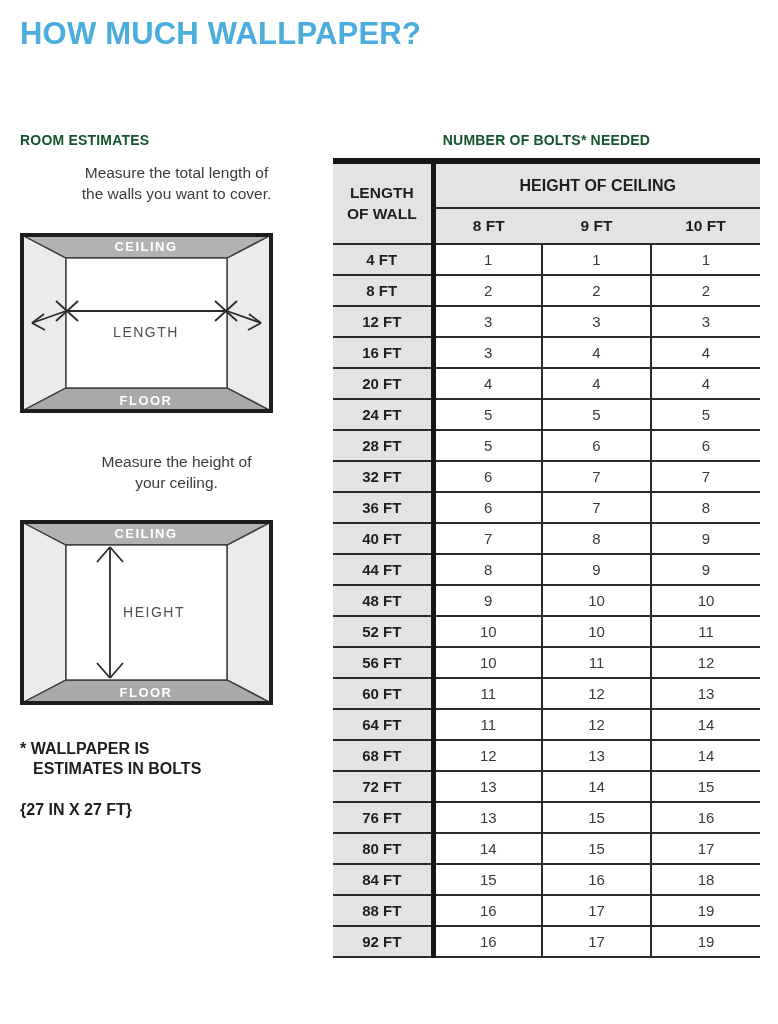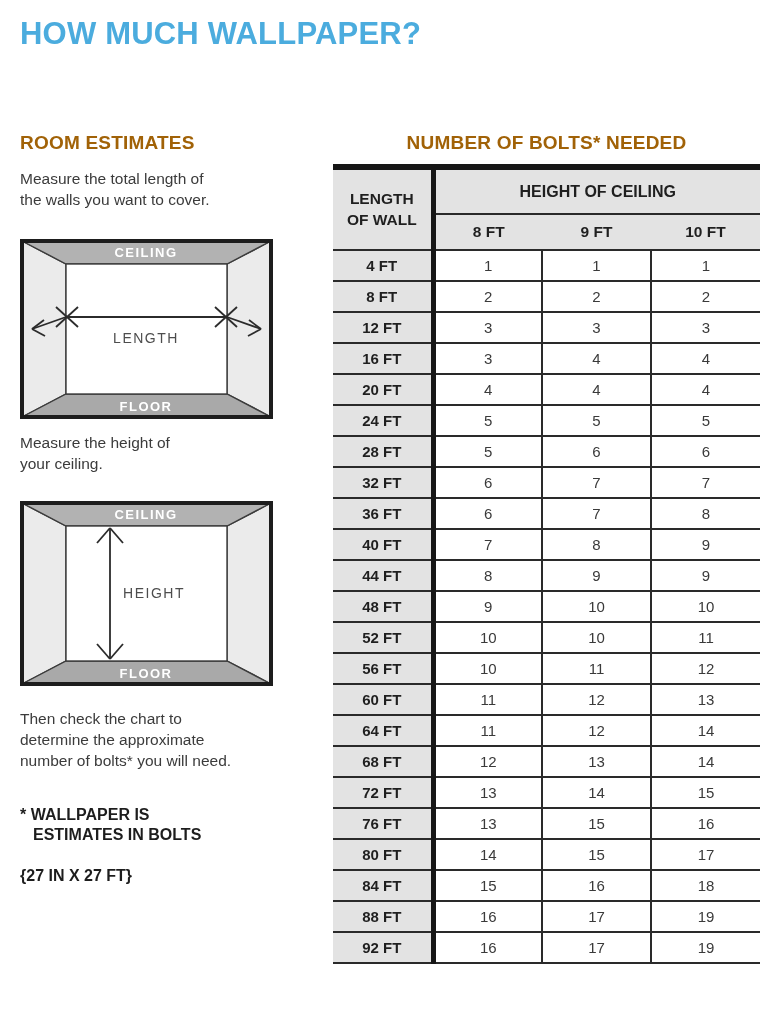--- a/index.html
+++ b/index.html
@@ -17,35 +17,36 @@
     font-weight: bold;
     color: #4bacde;
     letter-spacing: 0.2px;
   }
 
   .columns { display: flex; margin-top: 80px; }
   .left-col { width: 313px; flex: none; }
   .right-col { flex: 1; }
 
   .section-heading {
-    font-size: 19px;
-    font-weight: bold;
-    color: #a16207;
+    font-size: 14px;
+    font-weight: bold;
+    color: #14532d;
     letter-spacing: 0.2px;
   }
   .right-col .section-heading { text-align: center; }
 
   .para {
     font-size: 15.5px;
     line-height: 1.33;
     color: #3b3b3b;
     white-space: pre-line;
+    text-align: center;
   }
   .para-1 { margin-top: 15px; }
-  .para-2 { margin-top: 14px; }
+  .para-2 { margin-top: 39px; }
   .para-3 { margin-top: 23px; }
 
   .diagram { display: block; }
   .diagram-1 { margin-top: 29px; }
   .diagram-2 { margin-top: 27px; }
 
   .footnote {
     margin-top: 34px;
     font-size: 16px;
     font-weight: bold;
@@ -161,23 +162,20 @@
           <line x1="90" y1="27" x2="77" y2="42"></line>
           <line x1="90" y1="27" x2="103" y2="42"></line>
           <line x1="90" y1="158" x2="77" y2="143"></line>
           <line x1="90" y1="158" x2="103" y2="143"></line>
         </g>
         <text class="svg-room-label" x="126" y="18" text-anchor="middle">CEILING</text>
         <text class="svg-room-label" x="126" y="177" text-anchor="middle">FLOOR</text>
         <text class="svg-dim-label" x="134" y="97" text-anchor="middle">HEIGHT</text>
       </svg>
 
-      <p class="para para-3">Then check the chart to
-determine the approximate
-number of bolts* you will need.</p>
 
       <div class="footnote">
         <div>* WALLPAPER IS</div>
         <div class="fn-indent">ESTIMATES IN BOLTS</div>
       </div>
 
       <div class="bolt-info">
         <div>{27 IN X 27 FT}</div>
       </div>
     </div>

